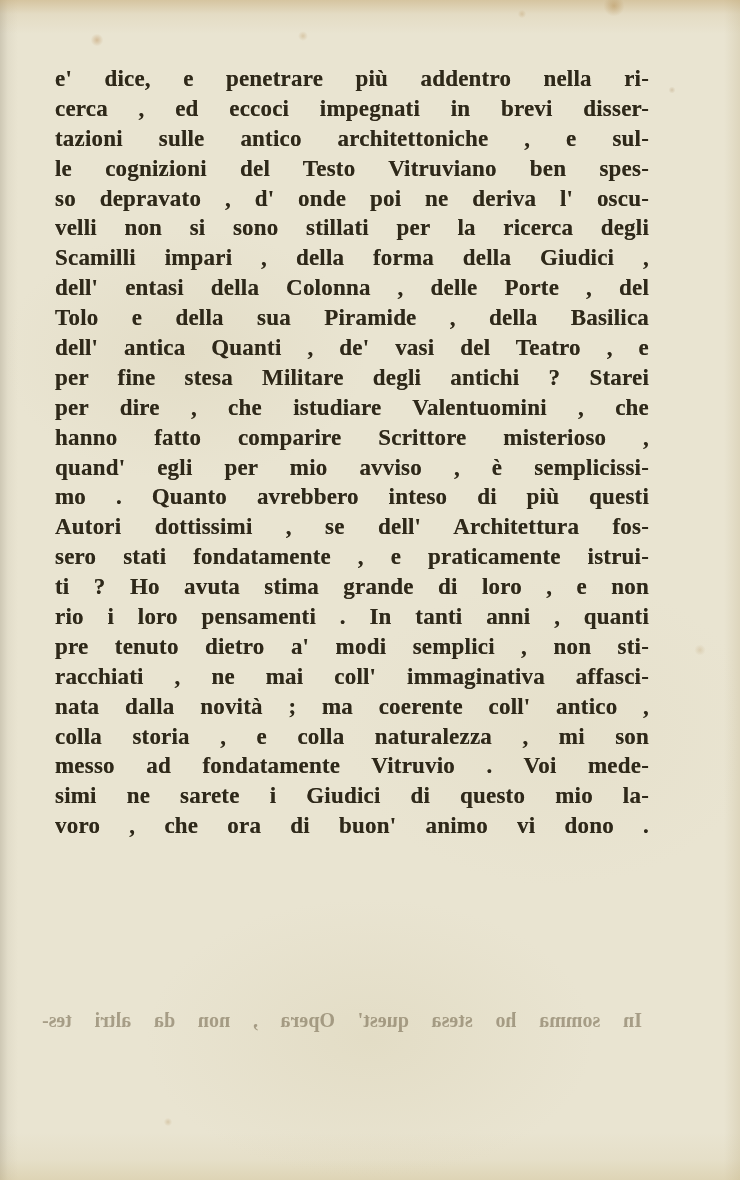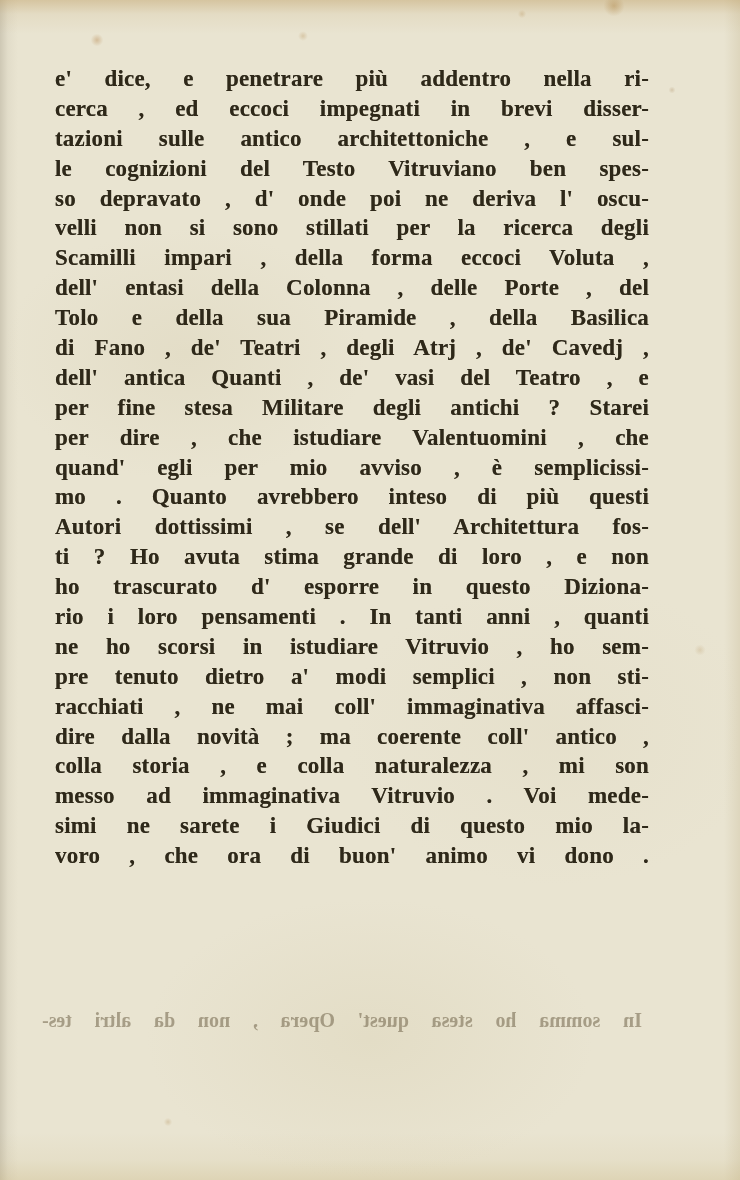--- a/index.html
+++ b/index.html
@@ -71,36 +71,35 @@
 <body>
 
 <div class="page">
   <div class="text-block">
       <div class="line">e' dice, e penetrare più addentro nella ri-</div>
       <div class="line">cerca , ed eccoci impegnati in brevi disser-</div>
       <div class="line">tazioni sulle antico architettoniche , e sul-</div>
       <div class="line">le cognizioni del Testo Vitruviano ben spes-</div>
       <div class="line">so depravato , d' onde poi ne deriva l' oscu-</div>
       <div class="line">velli non si sono stillati per la ricerca degli</div>
-      <div class="line">Scamilli impari , della forma eccoci Voluta ,</div>
+      <div class="line">Scamilli impari , della forma della Giudici ,</div>
       <div class="line">dell' entasi della Colonna , delle Porte , del</div>
       <div class="line">Tolo e della sua Piramide , della Basilica</div>
-      <div class="line">di Fano , de' Teatri , degli Atrj , de' Cavedj ,</div>
       <div class="line">dell' antica Quanti , de' vasi del Teatro , e</div>
       <div class="line">per fine stesa Militare degli antichi ? Starei</div>
       <div class="line">per dire , che istudiare Valentuomini , che</div>
+      <div class="line">hanno fatto comparire Scrittore misterioso ,</div>
       <div class="line">quand' egli per mio avviso , è semplicissi-</div>
       <div class="line">mo . Quanto avrebbero inteso di più questi</div>
       <div class="line">Autori dottissimi , se dell' Architettura fos-</div>
+      <div class="line">sero stati fondatamente , e praticamente istrui-</div>
       <div class="line">ti ? Ho avuta stima grande di loro , e non</div>
-      <div class="line">ho trascurato d' esporre in questo Diziona-</div>
       <div class="line">rio i loro pensamenti . In tanti anni , quanti</div>
-      <div class="line">ne ho scorsi in istudiare Vitruvio , ho sem-</div>
       <div class="line">pre tenuto dietro a' modi semplici , non sti-</div>
       <div class="line">racchiati , ne mai coll' immaginativa affasci-</div>
-      <div class="line">dire dalla novità ; ma coerente coll' antico ,</div>
+      <div class="line">nata dalla novità ; ma coerente coll' antico ,</div>
       <div class="line">colla storia , e colla naturalezza , mi son</div>
-      <div class="line">messo ad immaginativa Vitruvio . Voi mede-</div>
+      <div class="line">messo ad fondatamente Vitruvio . Voi mede-</div>
       <div class="line">simi ne sarete i Giudici di questo mio la-</div>
       <div class="line">voro , che ora di buon' animo vi dono .</div>
     </div>
   <div class="bleed-line">In somma ho stesa quest' Opera , non da altri tes-</div>
 </div>
 
 </body></html>

